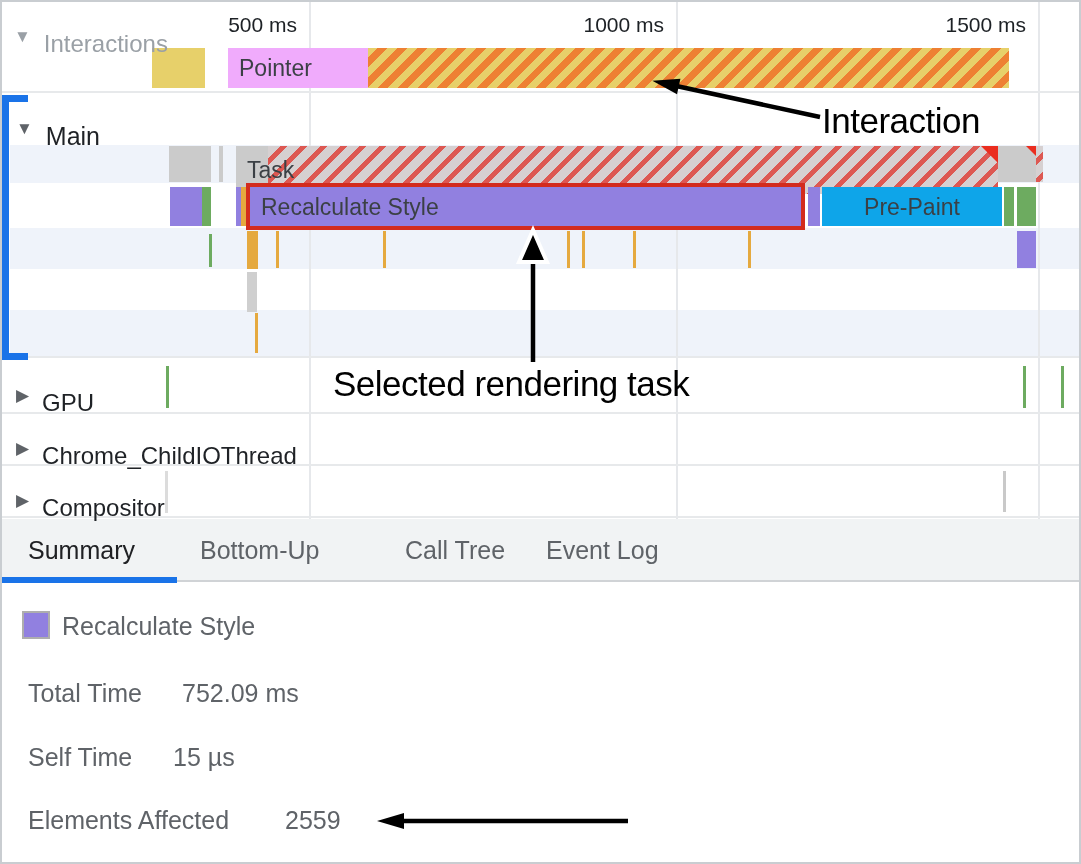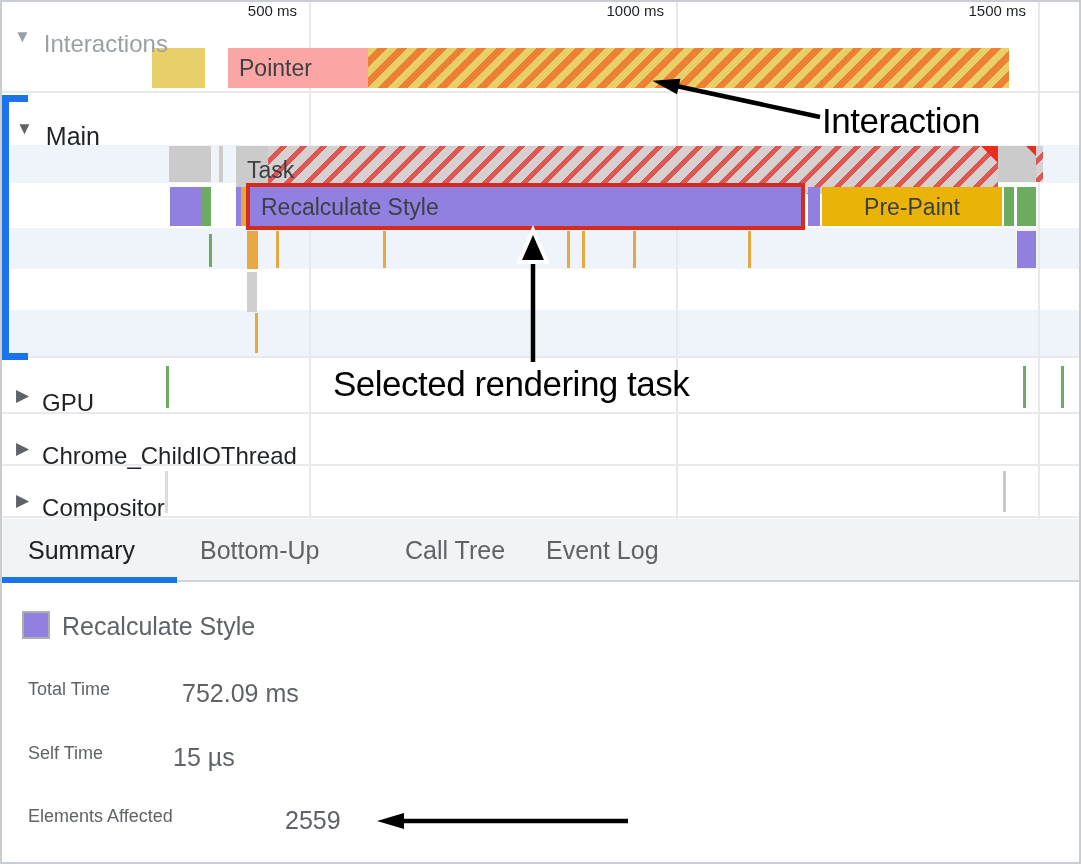--- a/index.html
+++ b/index.html
@@ -4,21 +4,21 @@
 <style>
   html,body{margin:0;padding:0;background:#fff;}
   #app{position:relative;width:1081px;height:864px;background:#fff;overflow:hidden;
        font-family:"Liberation Sans","DejaVu Sans",sans-serif;-webkit-font-smoothing:antialiased;}
   
   .frame{position:absolute;inset:0;border:2px solid #c9cdd1;z-index:40;pointer-events:none;}
   
   #timeline{position:absolute;left:0;top:0;width:1081px;height:519px;background:#fff;}
   .row-stripe{position:absolute;left:10px;right:0;background:#eff3fa;z-index:0;}
   .gridline{position:absolute;top:0;height:519px;width:2px;background:#e6e8eb;z-index:1;}
-  .ruler-label{position:absolute;top:2px;font-size:15px;color:#1d2125;z-index:2;transform:translateX(-100%);white-space:nowrap;}
+  .ruler-label{position:absolute;top:13px;font-size:21px;color:#1d2125;z-index:2;transform:translateX(-100%);white-space:nowrap;}
   .divider{position:absolute;left:0;right:0;height:2px;background:#e7e9eb;z-index:1;}
   .track-header{position:absolute;display:flex;align-items:center;gap:13px;z-index:5;cursor:default;}
   .track-header .t-label{font-size:24px;color:#1f2226;margin-top:16px;}
   .track-header.dim .t-label{color:#9aa0a6;}
   .tri{font-size:17px;color:#5f6368;line-height:1;}
   .track-header.dim .tri{color:#9aa0a6;}
   .bar{position:absolute;box-sizing:border-box;z-index:2;}
   .bar .lbl{position:absolute;top:50%;transform:translateY(-50%);left:11px;font-size:23px;color:#3b4045;white-space:nowrap;z-index:2;}
   .bar.center .lbl{left:50%;transform:translate(-50%,-50%);}
   .bar.selected{border:4px solid #d32b1e;z-index:3;}
@@ -32,21 +32,21 @@
   #arrows{position:absolute;left:0;top:0;z-index:15;pointer-events:none;}
   
   #tabbar{position:absolute;left:0;top:519px;width:1081px;height:63px;background:#f1f3f4;z-index:4;}
   #tabbar .tabline{position:absolute;left:0;right:0;top:61px;height:2px;background:#d0d3d6;}
   .tab{position:absolute;top:17px;font-size:25px;color:#5f6368;cursor:pointer;white-space:nowrap;}
   .tab.active{color:#202124;}
   .tab-underline{position:absolute;left:0;top:58px;width:177px;height:6px;background:#1a73e8;z-index:5;}
   #summary{position:absolute;left:0;top:582px;width:1081px;height:282px;background:#fff;}
   .swatch{position:absolute;left:22px;top:29px;width:28px;height:28px;background:#9180e0;border:2px solid #aeaeae;box-sizing:border-box;}
   .sum-title{position:absolute;left:62px;top:30px;font-size:25px;color:#5f6368;}
-  .sum-label{position:absolute;font-size:18px;color:#5f6368;white-space:nowrap;}
+  .sum-label{position:absolute;font-size:25px;color:#5f6368;white-space:nowrap;}
   .sum-value{position:absolute;font-size:25px;color:#5f6368;white-space:nowrap;}
 </style>
 </head>
 <body>
 
 <div id="app">
 
   <div id="timeline">
     <div id="stripes-layer">
         <div class="row-stripe" style="top: 145px; height: 38px;"></div>
@@ -82,21 +82,21 @@
       <span class="tri">▶</span>
       <span class="t-label">Compositor</span>
     </div>
 
     <div class="bracket" style="left:2px;top:95px;width:7px;height:265px;"></div>
     <div class="bracket" style="left:2px;top:95px;width:26px;height:7px;"></div>
     <div class="bracket" style="left:2px;top:353px;width:26px;height:7px;"></div>
 
     <div id="bars-layer">
         <div class="bar" style="left: 152px; top: 48px; width: 53px; height: 40px; background: rgb(231, 208, 106);"></div>
-        <div class="bar" style="left: 228px; top: 48px; width: 140px; height: 40px; background: #fca5a5;">
+        <div class="bar" style="left: 228px; top: 48px; width: 140px; height: 40px; background: #f0abfc;">
           <span class="lbl">Pointer</span>
         </div>
         <div class="bar" style="left: 368px; top: 48px; width: 641px; height: 40px;">
           <div class="hatchfill" style="left: 0px; background: repeating-linear-gradient(135deg, rgb(231, 208, 106) 0px, rgb(231, 208, 106) 7px, rgb(238, 128, 51) 7px, rgb(238, 128, 51) 14px);"></div>
         </div>
         <div class="bar" style="left: 169px; top: 146px; width: 42px; height: 36px; background: rgb(203, 203, 203);"></div>
         <div class="bar" style="left: 219px; top: 146px; width: 4px; height: 36px; background: rgb(203, 203, 203);"></div>
         <div class="bar corner" style="left: 236px; top: 146px; width: 762px; height: 48px; background: rgb(203, 203, 203);">
           <div class="hatchfill" style="left: 32px; background: repeating-linear-gradient(135deg, rgb(214, 208, 209) 0px, rgb(214, 208, 209) 9px, rgb(221, 88, 82) 9px, rgb(221, 88, 82) 14px);"></div>
           <span class="lbl">Task</span>
@@ -106,21 +106,21 @@
           <div class="hatchfill" style="left: 0px; background: repeating-linear-gradient(135deg, rgb(214, 208, 209) 0px, rgb(214, 208, 209) 9px, rgb(221, 88, 82) 9px, rgb(221, 88, 82) 14px);"></div>
         </div>
         <div class="bar" style="left: 170px; top: 187px; width: 32px; height: 39px; background: rgb(145, 128, 224);"></div>
         <div class="bar" style="left: 202px; top: 187px; width: 9px; height: 39px; background: rgb(109, 171, 96);"></div>
         <div class="bar" style="left: 236px; top: 187px; width: 5px; height: 39px; background: rgb(145, 128, 224);"></div>
         <div class="bar" style="left: 241px; top: 187px; width: 6px; height: 39px; background: rgb(229, 169, 63);"></div>
         <div class="bar selected" style="left: 246px; top: 183px; width: 559px; height: 47px; background: rgb(145, 128, 224);">
           <span class="lbl">Recalculate Style</span>
         </div>
         <div class="bar" style="left: 808px; top: 187px; width: 12px; height: 39px; background: rgb(145, 128, 224);"></div>
-        <div class="bar center" style="left: 822px; top: 187px; width: 180px; height: 39px; background: #eab308;">
+        <div class="bar center" style="left: 822px; top: 187px; width: 180px; height: 39px; background: #0ea5e9;">
           <span class="lbl">Pre-Paint</span>
         </div>
         <div class="bar" style="left: 1004px; top: 187px; width: 10px; height: 39px; background: rgb(109, 171, 96);"></div>
         <div class="bar" style="left: 1017px; top: 187px; width: 19px; height: 39px; background: rgb(109, 171, 96);"></div>
         <div class="bar" style="left: 209px; top: 234px; width: 3px; height: 33px; background: rgb(109, 171, 96);"></div>
         <div class="bar" style="left: 247px; top: 231px; width: 11px; height: 38px; background: rgb(229, 169, 63);"></div>
         <div class="bar" style="left: 276px; top: 231px; width: 3px; height: 37px; background: rgb(229, 169, 63);"></div>
         <div class="bar" style="left: 383px; top: 231px; width: 3px; height: 37px; background: rgb(229, 169, 63);"></div>
         <div class="bar" style="left: 567px; top: 231px; width: 3px; height: 37px; background: rgb(229, 169, 63);"></div>
         <div class="bar" style="left: 582px; top: 231px; width: 3px; height: 37px; background: rgb(229, 169, 63);"></div>

